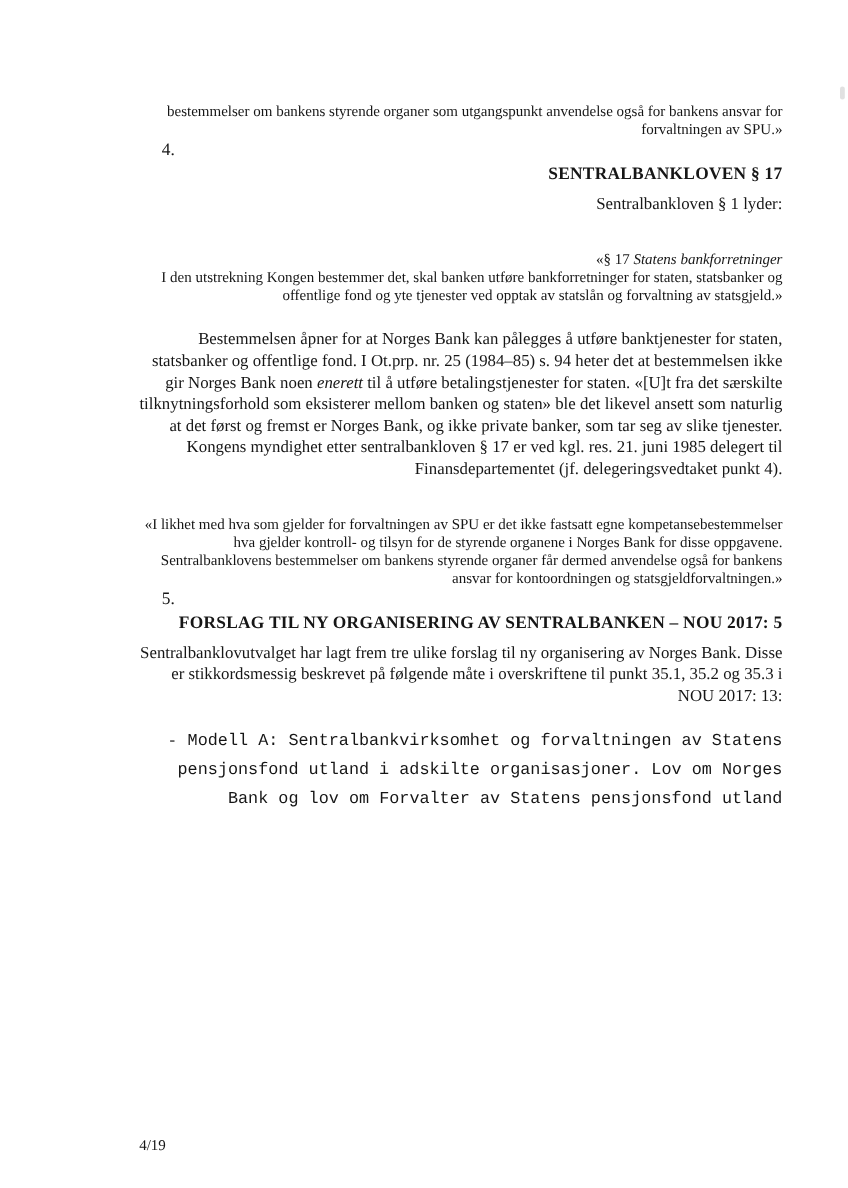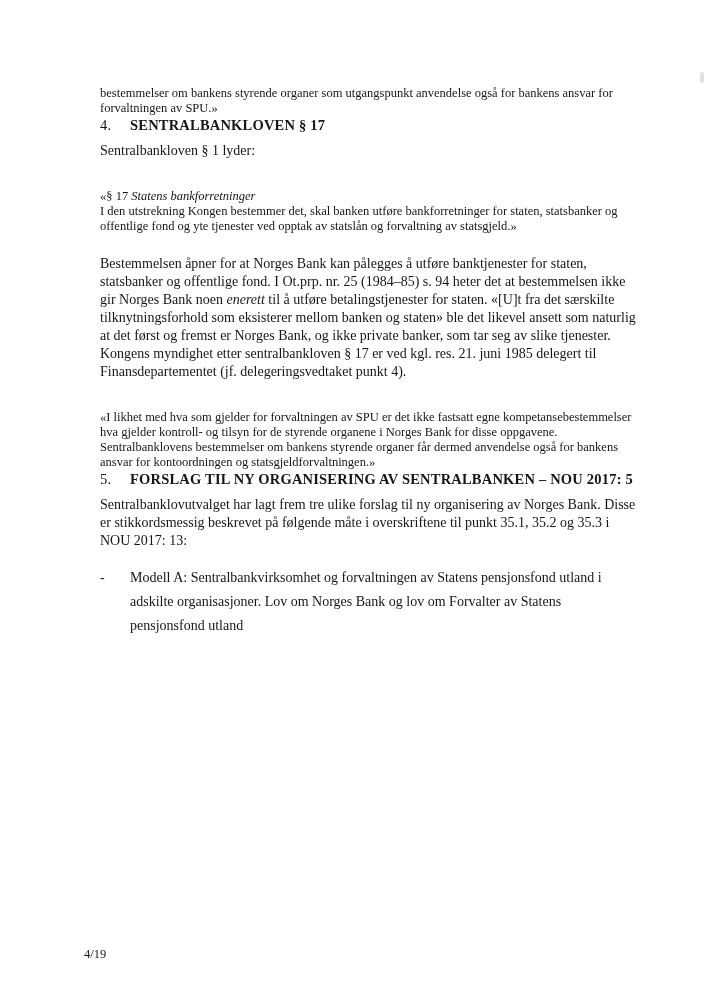--- a/index.html
+++ b/index.html
@@ -11,23 +11,24 @@
     position: relative;
     width: 707px;
     height: 990px;
     background: #ffffff;
     overflow: hidden;
     font-family: "Liberation Serif", "DejaVu Serif", serif;
     color: #161616;
   }
   .content {
     position: absolute;
-    left: 100px;
+    left: 116px;
     top: 86px;
     width: 536px;
+    text-align: right;
   }
   .body-text {
     font-size: 14px;
     line-height: 18px;
     margin: 0 0 0 0;
   }
   .quote-text {
     font-size: 12.5px;
     line-height: 15px;
     margin: 0;
@@ -42,38 +43,40 @@
     font-weight: bold;
     letter-spacing: 0.2px;
     margin: 0;
   }
   .heading .h-num {
     flex: 0 0 30px;
     font-weight: normal;
   }
   .heading .h-title {
     flex: 1;
+    margin-top: 20px;
   }
   .after-heading { margin-top: 8px; }
   .list-item {
     display: flex;
     font-size: 14px;
     line-height: 24px;
     margin-top: 16px;
   }
   .list-item .li-marker {
     flex: 0 0 30px;
   }
   .list-item .li-text {
     flex: 1;
+    font-family: Liberation Mono, monospace;
   }
   .italic { font-style: italic; }
   .page-footer {
     position: absolute;
-    left: 84px;
+    left: 116px;
     top: 947px;
     font-size: 12.5px;
     line-height: 15px;
   }
   .scan-artifact {
     position: absolute;
     left: 700px;
     top: 72px;
     width: 4px;
     height: 11px;

